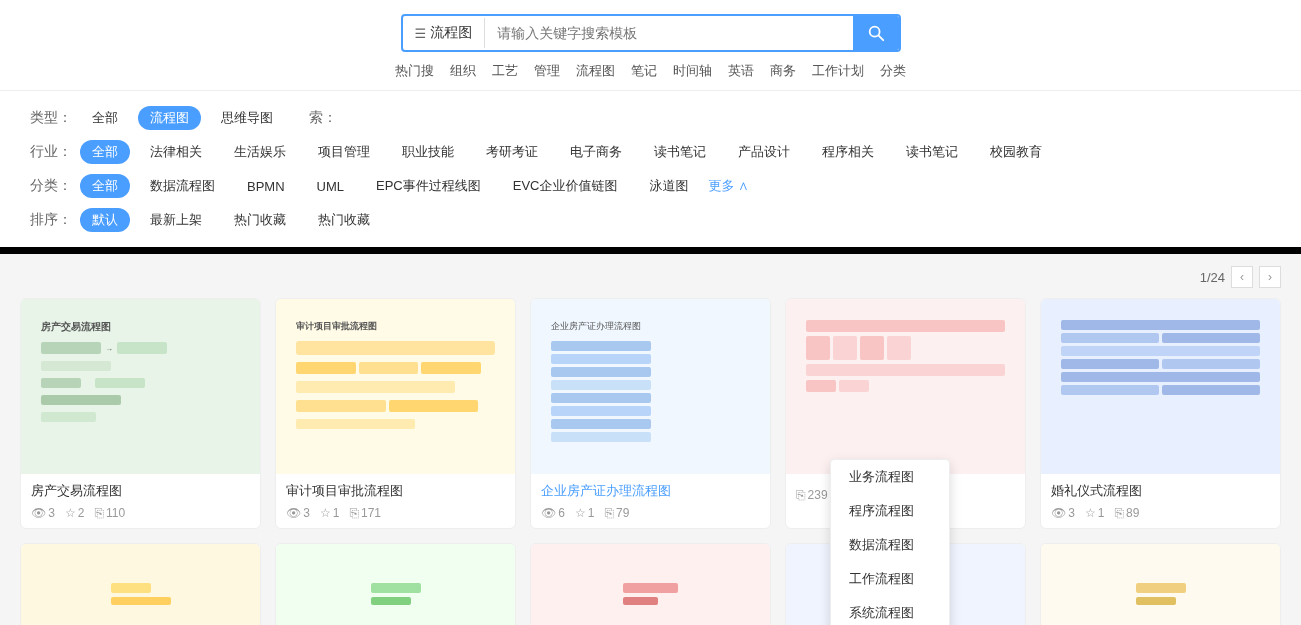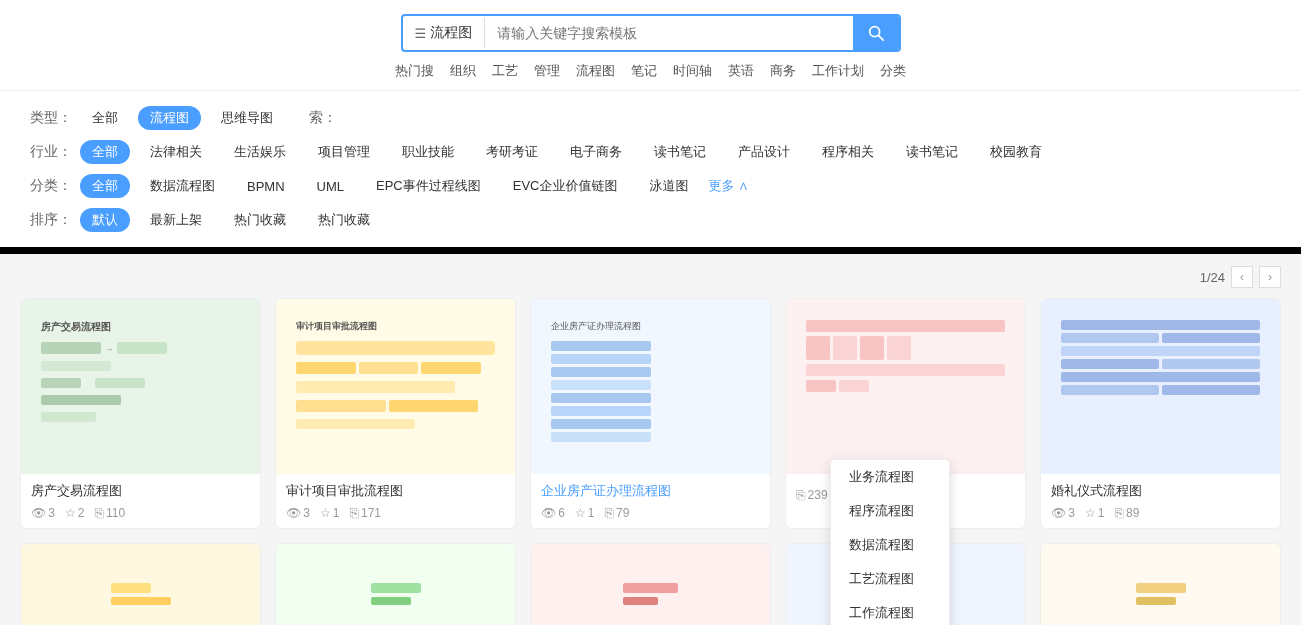--- a/index.html
+++ b/index.html
@@ -554,21 +554,20 @@
           <div style="height:8px;background:#e0c060;border-radius:2px;width:40px;"></div>
         </div>
       </div>
     </div>
   </div>
 
   <div class="dropdown-menu">
     <div class="dropdown-item">业务流程图</div>
     <div class="dropdown-item">程序流程图</div>
     <div class="dropdown-item">数据流程图</div>
-    <div class="dropdown-item">工艺流程图</div>
     <div class="dropdown-item">工作流程图</div>
     <div class="dropdown-item">系统流程图</div>
 
   </div>
 
   <div style="position:absolute;bottom:10px;left:50%;transform:translateX(-50%);background:linear-gradient(90deg,#667eea,#764ba2);color:#fff;border-radius:10px;padding:2px 14px;font-size:13px;font-style:italic;pointer-events:none;">Ai</div>
 
 </div>
 
 </body></html>

